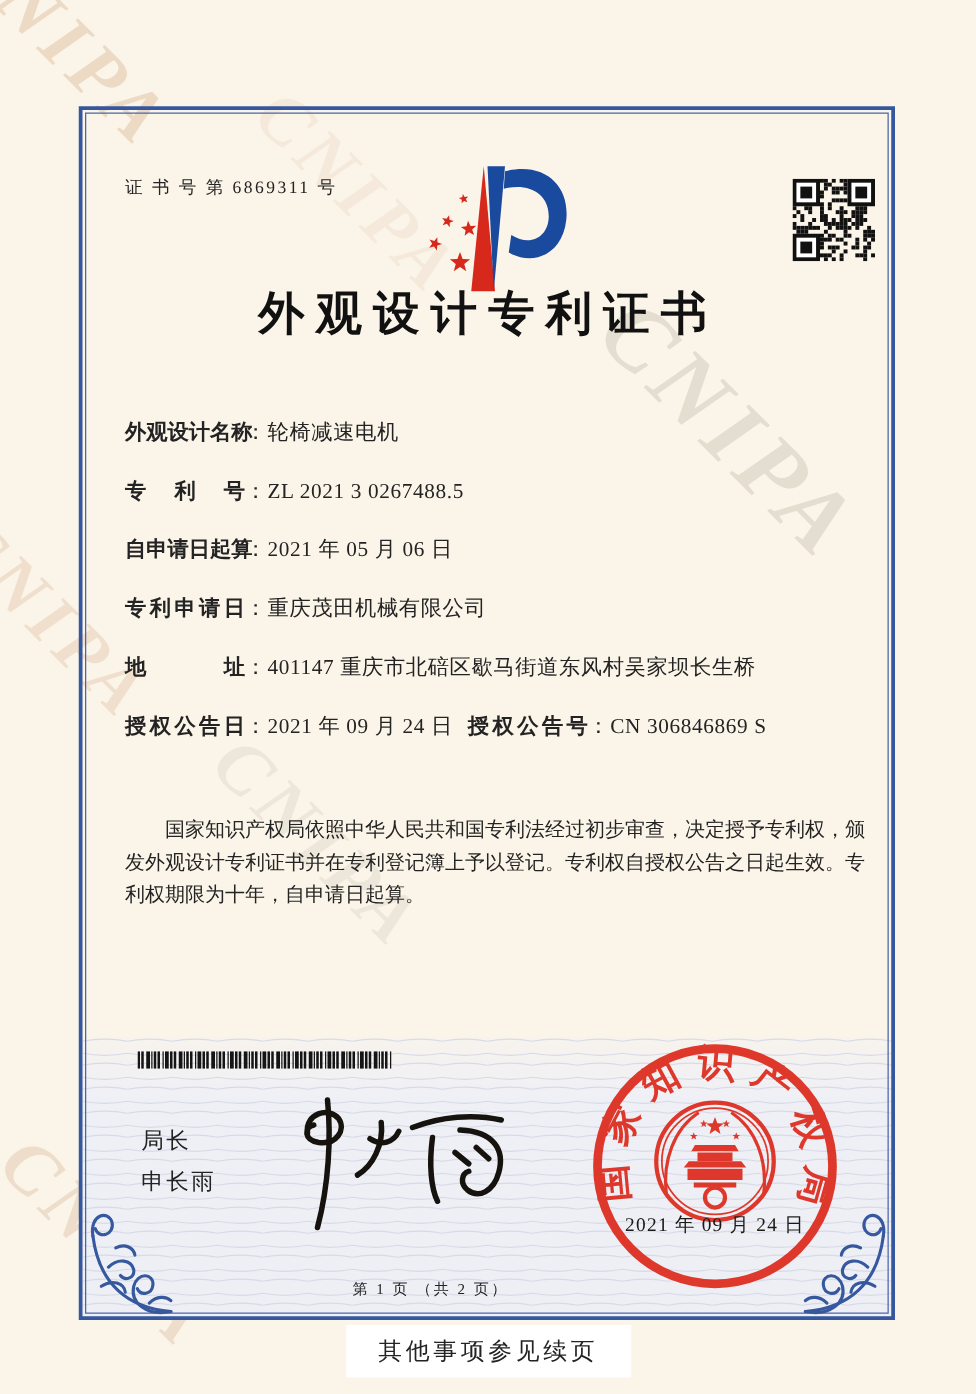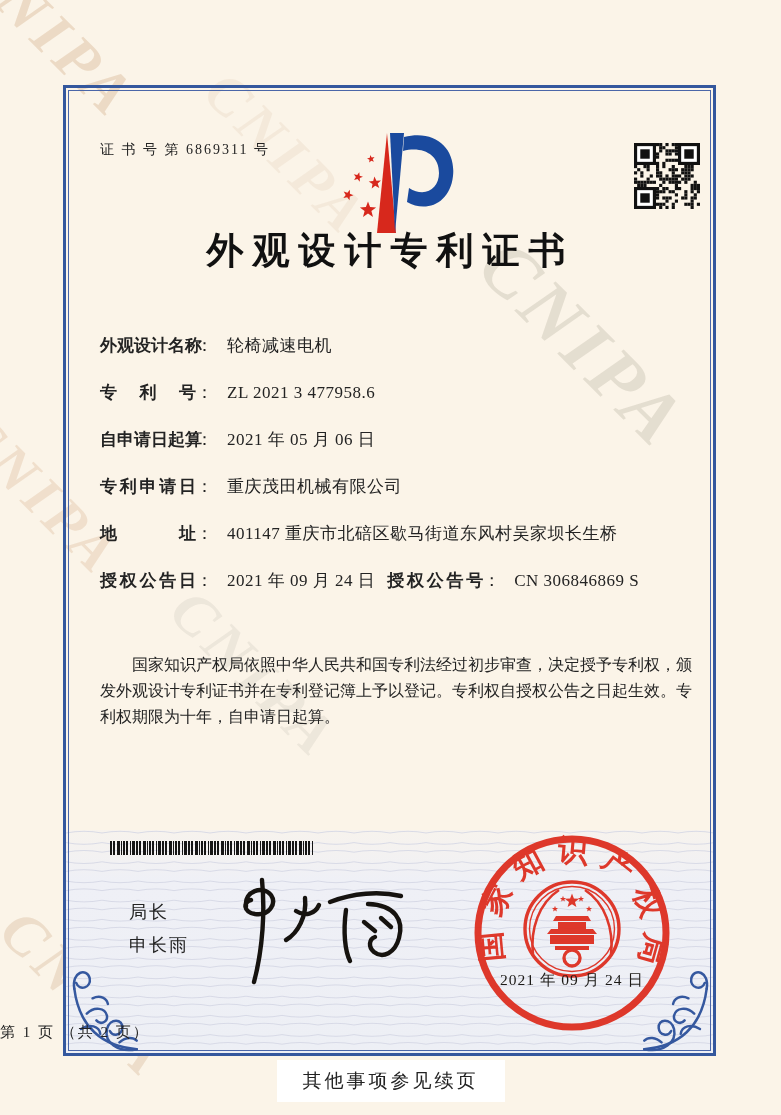--- a/index.html
+++ b/index.html
@@ -49,31 +49,31 @@
   }
   
   #fields{left:100px;top:334px;width:600px;z-index:3;font-size:17px;}
   .frow{margin-bottom:25px;white-space:nowrap;height:22px;}
   .flabel{
     display:inline-block;width:96px;text-align:justify;text-align-last:justify;
     vertical-align:bottom;
     font-weight:bold;
   }
   .colon{display:inline-block;}
-  .fvalue{margin-left:14px;letter-spacing:0.5px;}
+  .fvalue{margin-left:1px;letter-spacing:0.5px;}
   .pair2{margin-left:12px;}
   
   #paras{left:100px;top:652px;width:592px;z-index:3;font-size:16px;line-height:26px;text-align:justify;font-family:Liberation Serif, serif;}
   #paras p{margin:0;text-indent:2em;}
   
   #barcode{left:110px;top:841px;z-index:3;}
-  #director{left:113px;top:896px;z-index:3;font-size:18px;line-height:33px;letter-spacing:2px;margin-left:16px;}
+  #director{left:113px;top:896px;z-index:3;font-size:18px;line-height:33px;letter-spacing:2px;}
   #signature{left:218px;top:876px;z-index:3;}
   #seal{left:467px;top:833px;z-index:4;}
-  #page-info{left:0;top:1023px;width:689px;z-index:3;font-size:15px;letter-spacing:2px;}
+  #page-info{left:0;top:1023px;width:689px;z-index:3;text-align:center;font-size:12px;letter-spacing:2px;}
   #footnote{
     left:0;top:1060px;width:781px;z-index:3;text-align:center;
   }
   #footnote span{
     display:inline-block;background:#ffffff;padding:8px 26px;
     font-size:19px;letter-spacing:3px;
   }
 </style>
 </head>
 <body>
@@ -306,21 +306,21 @@
     <rect x="6.285714285714286" y="50.285714285714285" width="9.428571428571429" height="9.428571428571429" fill="#111"></rect>
   </svg>
 
 <div id="title" class="abs">外观设计专利证书</div>
 
 <div id="fields" class="abs">
   <div class="frow">
     <span class="flabel">外观设计名称</span><span class="colon">：</span><span class="fvalue">轮椅减速电机</span>
   </div>
   <div class="frow">
-    <span class="flabel">专利号</span><span class="colon">：</span><span class="fvalue">ZL 2021 3 477958.6</span>
+    <span class="flabel">专利号</span><span class="colon">：</span><span class="fvalue">ZL 2021 3 0267488.5</span>
   </div>
   <div class="frow">
     <span class="flabel">自申请日起算</span><span class="colon">：</span><span class="fvalue">2021 年 05 月 06 日</span>
   </div>
   <div class="frow">
     <span class="flabel">专利申请日</span><span class="colon">：</span><span class="fvalue">重庆茂田机械有限公司</span>
   </div>
   <div class="frow">
     <span class="flabel">地址</span><span class="colon">：</span><span class="fvalue">401147 重庆市北碚区歇马街道东风村吴家坝长生桥</span>
   </div>

